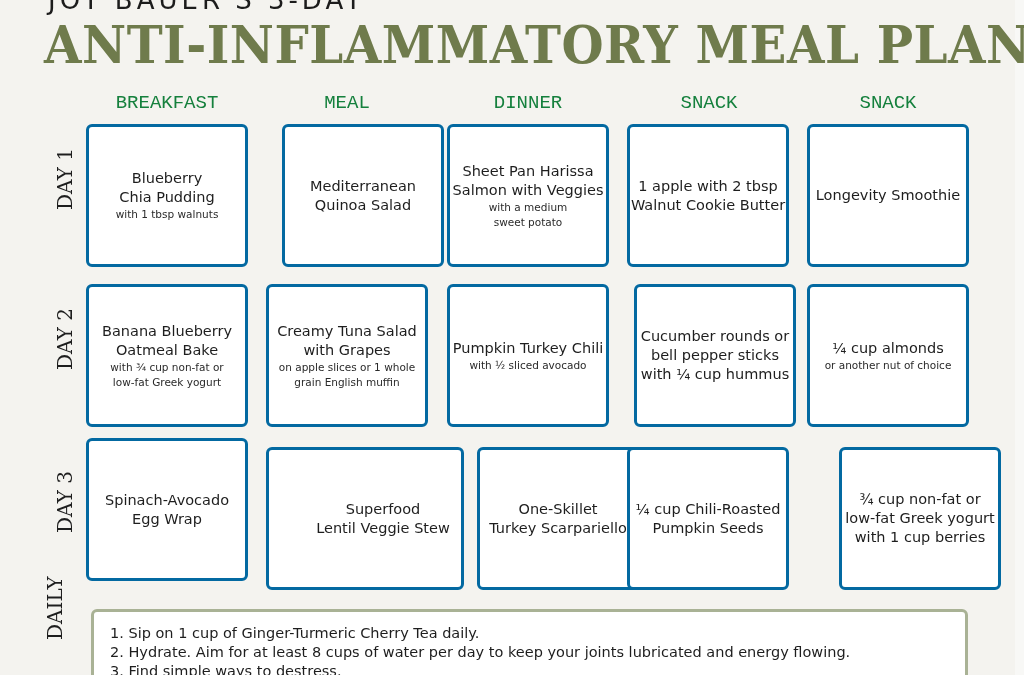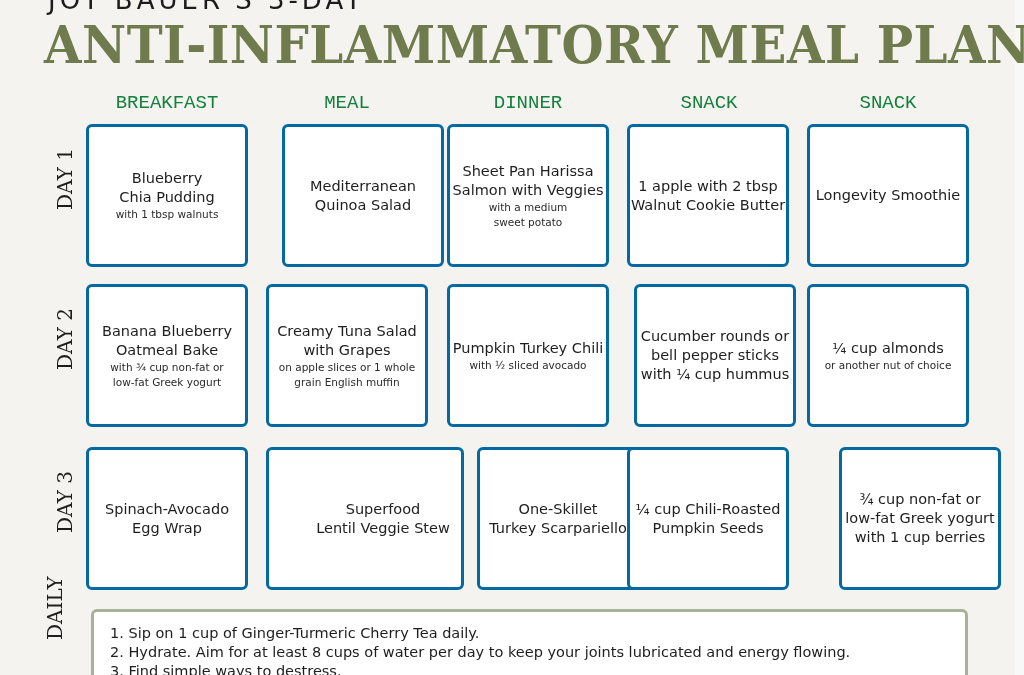--- a/index.html
+++ b/index.html
@@ -146,21 +146,21 @@
       </div>
     </div>
     <div class="cell" style="left: 807px; top: 284px;">
       <div class="main">
         <span class="main-line">¼ cup almonds</span>
       </div>
       <div class="note">
         <span class="note-line">or another nut of choice</span>
       </div>
     </div>
-    <div class="cell" style="left: 86px; top: 447px;">
+    <div class="cell" style="left: 86px; top: 438px;">
       <div class="main">
         <span class="main-line">Spinach-Avocado</span>
         <span class="main-line">Egg Wrap</span>
       </div>
     </div>
     <div class="cell" style="left: 266px; top: 447px; padding-left: 36px;">
       <div class="main">
         <span class="main-line">Superfood</span>
         <span class="main-line">Lentil Veggie Stew</span>
       </div>

